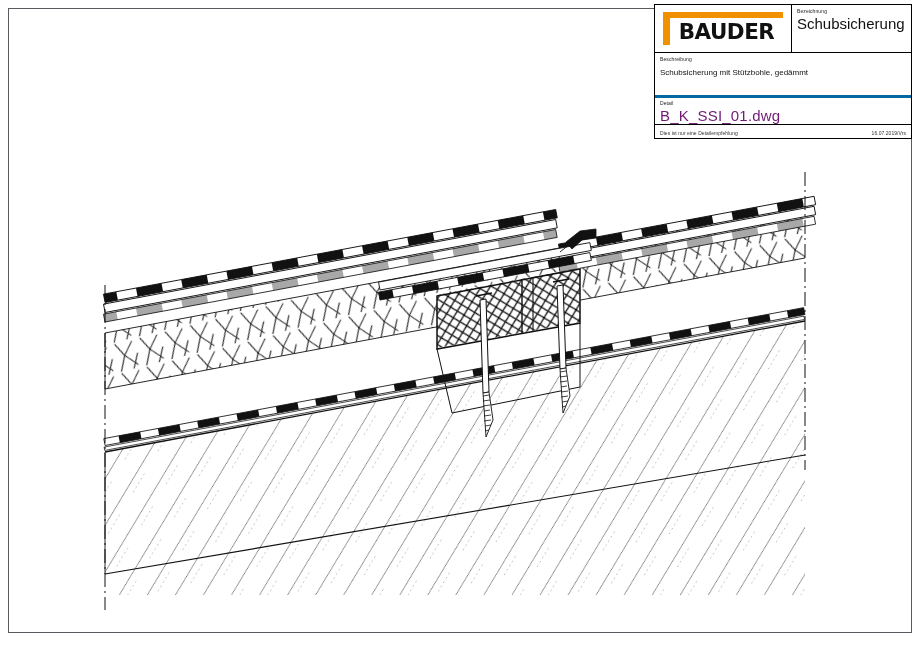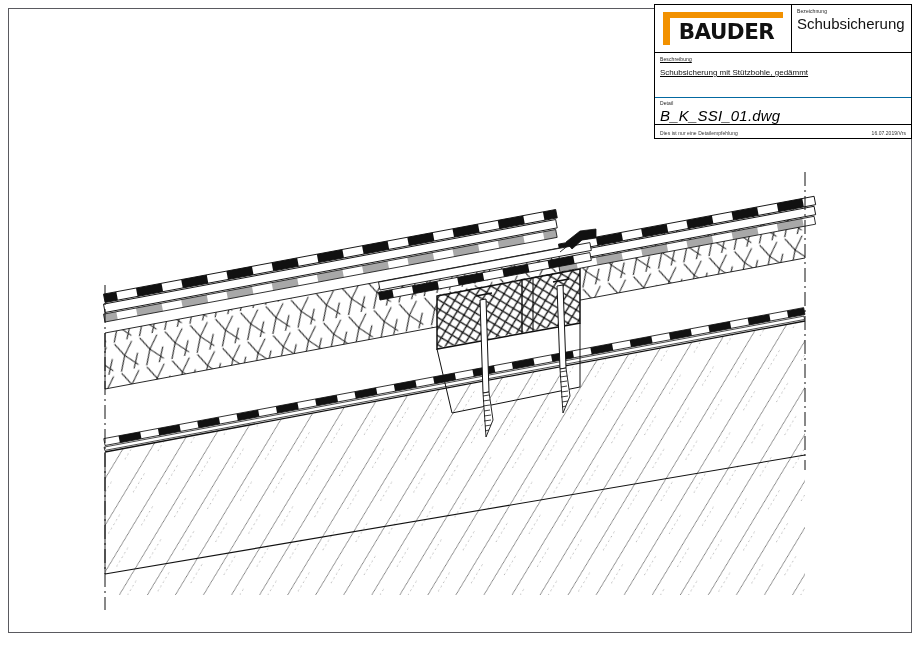--- a/index.html
+++ b/index.html
@@ -52,21 +52,21 @@
   #tb-logo-cell {
     position: absolute; left: 0; top: 0; width: 137px; height: 100%;
     border-right: 1px solid #000; box-sizing: border-box;
     display: flex; align-items: center; justify-content: center;
   }
   #tb-name-cell {
     position: absolute; left: 137px; top: 0; right: 0; height: 100%;
     box-sizing: border-box; padding: 3px 0 0 5px;
   }
 
-  #tb-row-2 { top: 48px; height: 45px; border-bottom: 1px solid #0369a1; padding: 3px 0 0 5px; text-decoration: underline; }
+  #tb-row-2 { top: 48px; height: 45px; border-bottom: 3px solid #0369a1; padding: 3px 0 0 5px; }
   #tb-row-3 { top: 93px; height: 27px; border-bottom: 1px solid #000; padding: 2px 0 0 5px; }
   #tb-row-4 { top: 120px; height: 14px; padding: 2px 5px 0 5px; }
 
   .tb-caption {
     font-size: 5px;
     color: #222;
     letter-spacing: 0.1px;
     line-height: 7px;
     font-family: "Liberation Sans", sans-serif;
   }
@@ -77,24 +77,23 @@
     font-family: "Liberation Sans", sans-serif;
   }
   .tb-value-md {
     font-size: 8px;
     color: #111;
     line-height: 10.5px;
     font-family: "Liberation Sans", sans-serif;
   }
   .tb-value-dwg {
     font-size: 15px;
-    color: #000000;
+    color: #701a75;
     line-height: 17px;
     letter-spacing: 0.2px;
-    font-style: italic;
   }
   #tb-row-4 { display: flex; align-items: center; justify-content: space-between; }
   .tb-foot {
     font-size: 5px;
     color: #333;
     letter-spacing: 0.05px;
   }
 
   
   #bauder-logo {

